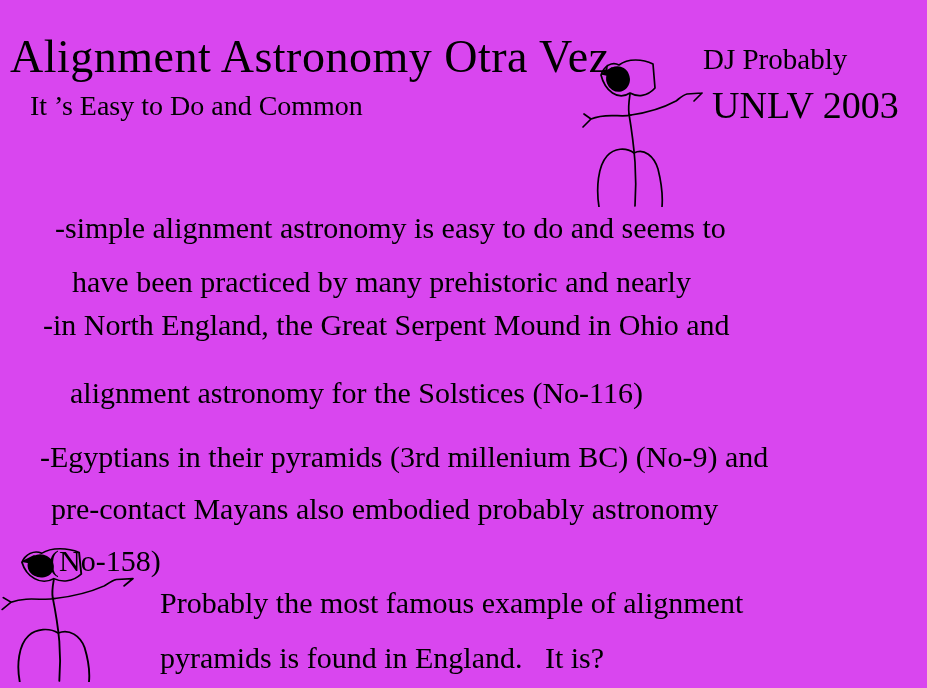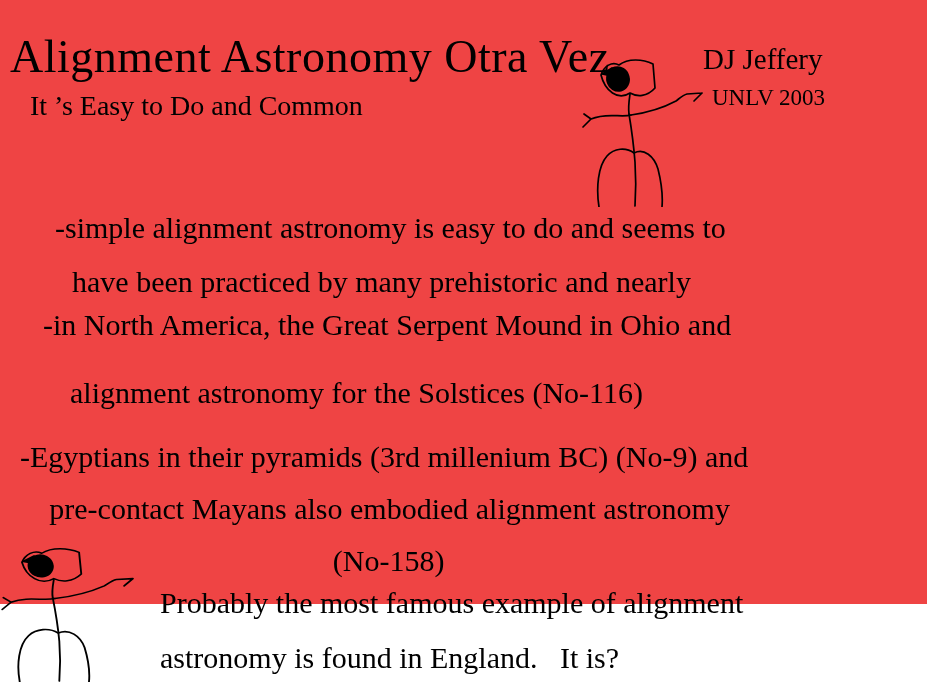--- a/index.html
+++ b/index.html
@@ -3,52 +3,52 @@
 <meta charset="utf-8">
 <style>
   html, body { margin:0; padding:0; }
   body {
     width:927px; height:688px;
     background:#ffffff;
     font-family:"Liberation Serif","DejaVu Serif",serif;
     color:#000000;
     overflow:hidden;
   }
-  .slide { position:relative; width:927px; height:604px; background:#ef4444; }
+  .slide { position:relative; width:927px; height:688px; background:#d946ef; }
 
   .title {
     position:absolute; left:10px; top:34px;
     font-size:46px; line-height:1; font-weight:400; margin:0;
     letter-spacing:0.5px; white-space:pre;
   }
   .subtitle {
     position:absolute; left:30px; top:92px;
     font-size:28px; line-height:1; white-space:pre;
   }
   .author-name {
     position:absolute; left:703px; top:45px;
     font-size:29px; line-height:1; white-space:pre;
   }
   .author-affil {
     position:absolute; left:712px; top:86px;
-    font-size:23px; line-height:1; white-space:pre;
+    font-size:38px; line-height:1; white-space:pre;
   }
 
   .para { position:absolute; font-size:30px; }
   .ln   { white-space:pre;margin-top:22px; }
 
   .p1  { left:55px;  top:190px; line-height:32px; }
   .p1 .ind { padding-left:17px; }
 
   .p2a { left:43px;  top:287px; line-height:32px; }
   .p2a .ind { padding-left:9px; }
 
   .p2b { left:70px;  top:355px; line-height:32px; }
 
-  .p3  { left:20px;  top:420px; line-height:30px;text-align:center; }
+  .p3  { left:40px;  top:420px; line-height:30px; }
   .p3 .ind-a { padding-left:11px; }
   .p3 .ind-b { padding-left:14px; }
   .p3 .ind-c { padding-left:9px; }
 
   .q   { left:160px; top:564px; line-height:33px; }
 
   .fig { position:absolute; }
   .fig-top    { left:581px; top:57px; }
   .fig-bottom { left:0px;   top:546px; }
 </style>
@@ -76,47 +76,47 @@
       <path d="M 18 150 C 15 131, 17 109, 26 99 C 33 91, 45 90, 53 96 C 63 91, 73 99, 77 112 C 80 124, 82 138, 81 150"></path>
     </g>
   </defs>
 </svg>
 
 <div class="slide">
 
   <h1 class="title">Alignment Astronomy Otra Vez</h1>
   <div class="subtitle">It ’s Easy to Do and Common</div>
 
-  <div class="author-name">DJ Jeffery</div>
+  <div class="author-name">DJ Probably</div>
   <div class="author-affil">UNLV 2003</div>
 
   <svg class="fig fig-top" width="132" height="150" viewBox="0 0 132 150">
     <use href="#stickman"></use>
   </svg>
 
   <div class="para p1">
     <div class="ln">-simple alignment astronomy is easy to do and seems to</div>
     <div class="ln ind">have been practiced by many prehistoric and nearly</div>
   </div>
 
   <div class="para p2a">
-    <div class="ln">-in North America, the Great Serpent Mound in Ohio and</div>
+    <div class="ln">-in North England, the Great Serpent Mound in Ohio and</div>
   </div>
   <div class="para p2b">
     <div class="ln">alignment astronomy for the Solstices (No-116)</div>
   </div>
 
   <div class="para p3">
     <div class="ln">-Egyptians in their pyramids (3rd millenium BC) (No-9) and</div>
-    <div class="ln ind-a">pre-contact Mayans also embodied alignment astronomy</div>
+    <div class="ln ind-a">pre-contact Mayans also embodied probably astronomy</div>
     <div class="ln ind-c">(No-158)</div>
   </div>
 
   <svg class="fig fig-bottom" width="145" height="136" viewBox="0 0 132 150" preserveAspectRatio="none">
     <use href="#stickman"></use>
   </svg>
 
   <div class="para q">
     <div class="ln">Probably the most famous example of alignment</div>
-    <div class="ln">astronomy is found in England.   It is?</div>
+    <div class="ln">pyramids is found in England.   It is?</div>
   </div>
 
 </div>
 
 </body></html>

